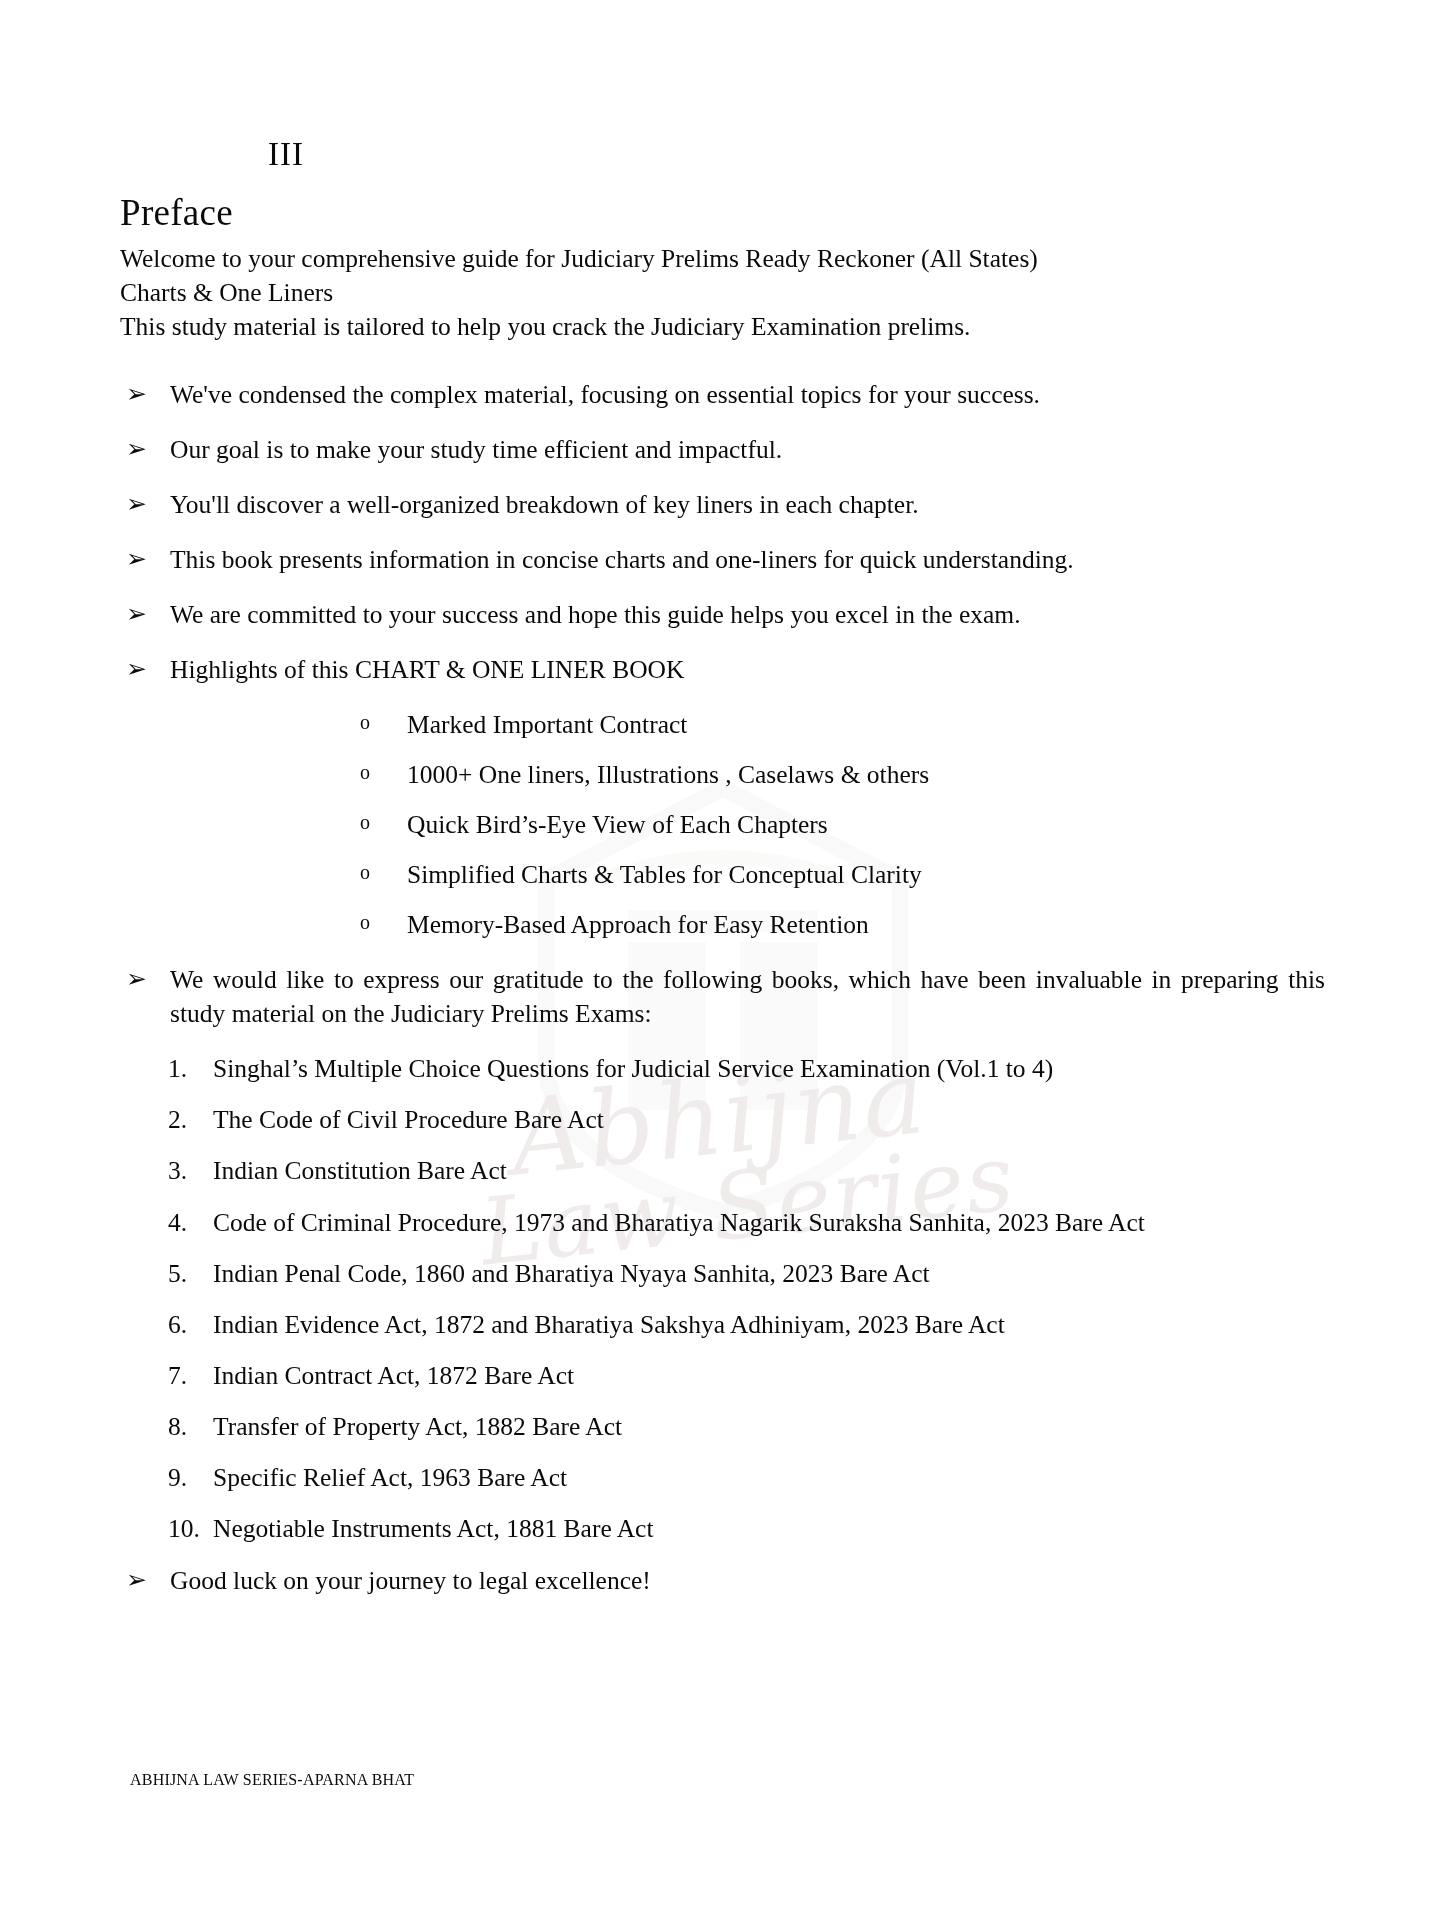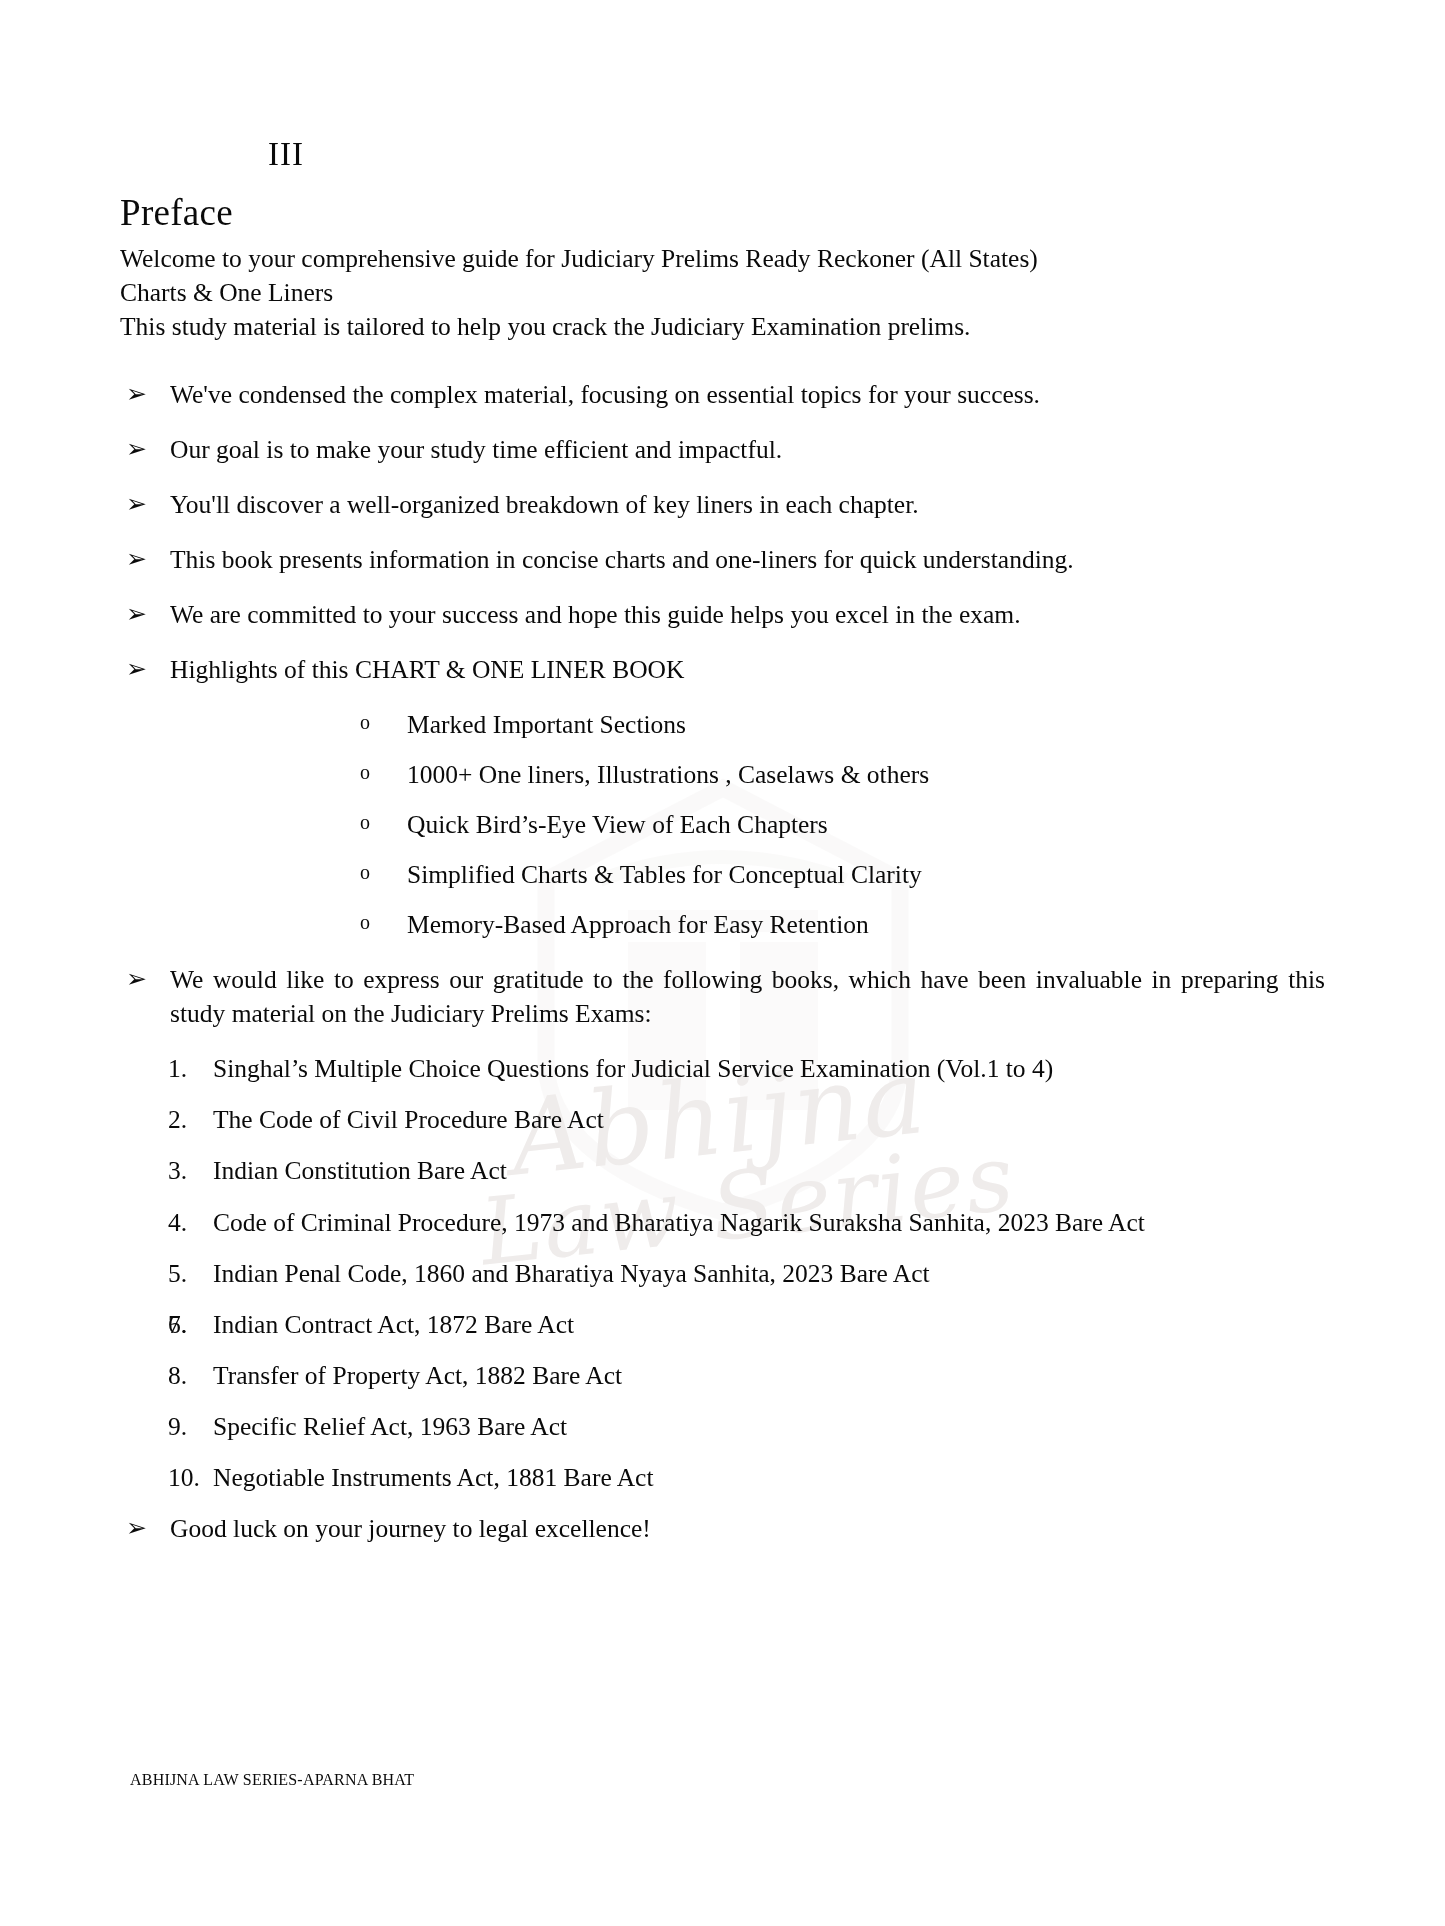--- a/index.html
+++ b/index.html
@@ -248,21 +248,21 @@
       </li>
       <li>
         <span class="marker">➢</span>
         <span class="item-text">Highlights of this CHART &amp; ONE LINER BOOK</span>
       </li>
     </ul>
 
     <ul class="circle-list">
       <li>
         <span class="marker">o</span>
-        <span class="item-text">Marked Important Sections</span>
+        <span class="item-text">Marked Important Contract</span>
       </li>
       <li>
         <span class="marker">o</span>
         <span class="item-text">1000+ One liners, Illustrations , Caselaws &amp; others</span>
       </li>
       <li>
         <span class="marker">o</span>
         <span class="item-text">Quick Bird’s-Eye View of Each Chapters</span>
       </li>
       <li>
@@ -298,20 +298,21 @@
       <li>
         <span class="num">4.</span>
         <span class="item-text">Code of Criminal Procedure, 1973 and Bharatiya Nagarik Suraksha Sanhita, 2023 Bare Act</span>
       </li>
       <li>
         <span class="num">5.</span>
         <span class="item-text">Indian Penal Code, 1860 and Bharatiya Nyaya Sanhita, 2023 Bare Act</span>
       </li>
       <li>
         <span class="num">6.</span>
+        <span class="item-text">Indian Evidence Act, 1872 and Bharatiya Sakshya Adhiniyam, 2023 Bare Act</span>
       </li>
       <li>
         <span class="num">7.</span>
         <span class="item-text">Indian Contract Act, 1872 Bare Act</span>
       </li>
       <li>
         <span class="num">8.</span>
         <span class="item-text">Transfer of Property Act, 1882 Bare Act</span>
       </li>
       <li>

